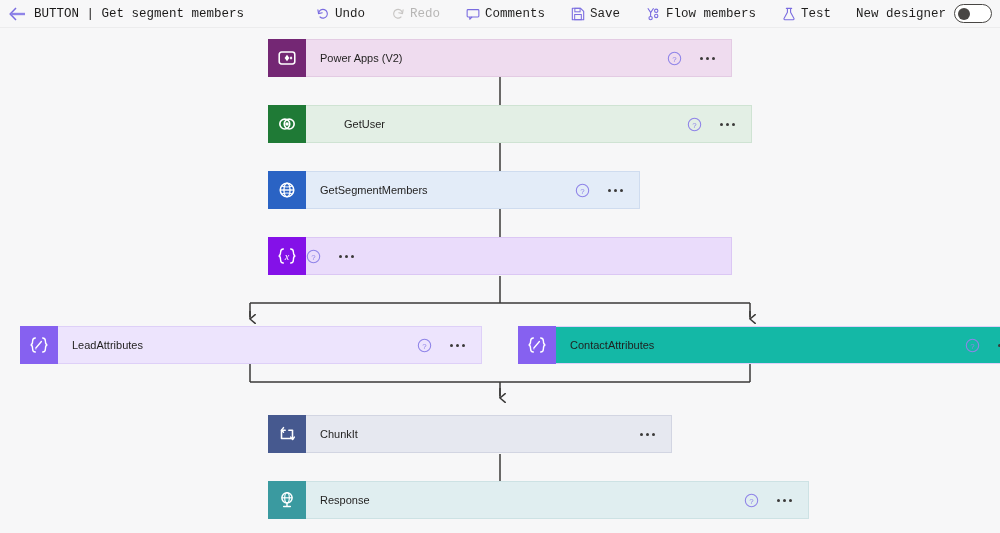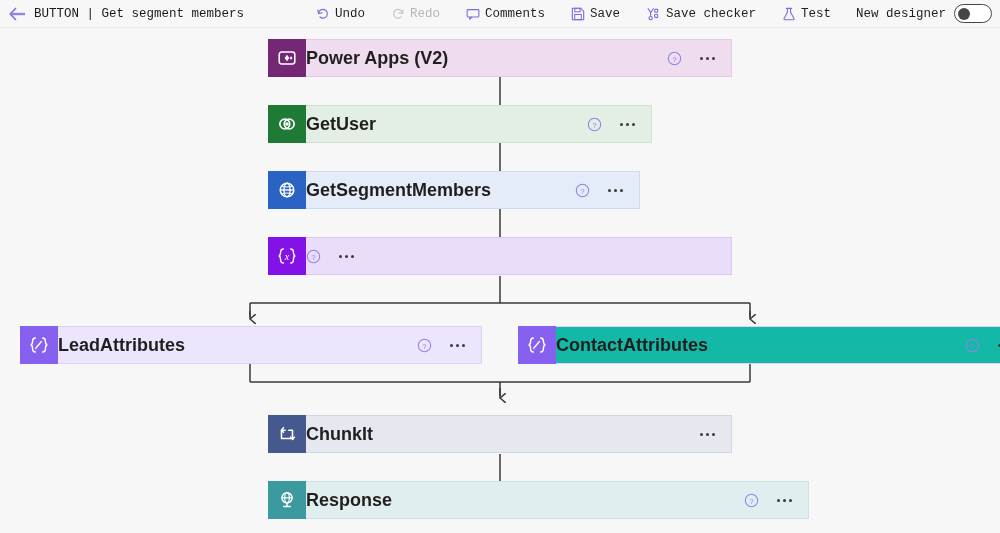--- a/index.html
+++ b/index.html
@@ -70,22 +70,23 @@
     background: #fff;
     cursor: pointer;
   }
   .node .tile {
     width: 38px; height: 38px; flex: none;
     margin: -1px 0 -1px -1px;
     display: flex; align-items: center; justify-content: center;
   }
   .node .nm {
     flex: 1 1 auto;
-    font-size: 18px; color: #201f1e;
-    white-space: nowrap; overflow: hidden; text-overflow: ellipsis; font-weight: bold;
+    padding-left: 14px;
+    font-size: 11px; color: #201f1e;
+    white-space: nowrap; overflow: hidden; text-overflow: ellipsis;
   }
   .node .acts {
     flex: none; display: flex; align-items: center; gap: 16px;
     padding-right: 14px;
   }
   .helpic { cursor: pointer; display: flex; }
   .ell {
     display: flex; align-items: center; gap: 3px;
     cursor: pointer; padding: 2px;
   }
@@ -151,21 +152,21 @@
     <div class="cmd">
       <span class="ci">
         <svg width="15" height="14" viewBox="0 0 17 16">
           <path d="M2 1.5 L5.2 6.2 L5.2 11" fill="none" stroke="#7a6ce0" stroke-width="1.25" stroke-linejoin="round"></path>
           <path d="M8.6 1.5 L5.4 6.2" fill="none" stroke="#7a6ce0" stroke-width="1.25"></path>
           <circle cx="5.2" cy="12.7" r="1.9" fill="none" stroke="#7a6ce0" stroke-width="1.25"></circle>
           <circle cx="11.6" cy="4.3" r="1.9" fill="none" stroke="#7a6ce0" stroke-width="1.25"></circle>
           <circle cx="11.6" cy="10.2" r="1.9" fill="none" stroke="#7a6ce0" stroke-width="1.25"></circle>
         </svg>
       </span>
-      <span>Save checker</span>
+      <span>Flow members</span>
     </div>
 
     <div class="cmd">
       <span class="ci">
         <svg width="14" height="14" viewBox="0 0 16 16">
           <path d="M6.2 1.6 L6.2 6.1 L2.3 13.2 A0.9 0.9 0 0 0 3.1 14.5 H12.9 A0.9 0.9 0 0 0 13.7 13.2 L9.8 6.1 L9.8 1.6" fill="none" stroke="#7a6ce0" stroke-width="1.25" stroke-linejoin="round"></path>
           <line x1="5" y1="1.6" x2="11" y2="1.6" stroke="#7a6ce0" stroke-width="1.25" stroke-linecap="round"></line>
         </svg>
       </span>
       <span>Test</span>
@@ -225,21 +226,21 @@
         </svg>
       </span>
       <span class="ell">
           <i></i>
           <i></i>
           <i></i>
         </span>
     </div>
   </div>
 
-  <div class="node" style="left:268px; top:77px; width:384px; background:#e3efe5; border-color:#cfe3d3;">
+  <div class="node" style="left:268px; top:77px; width:484px; background:#e3efe5; border-color:#cfe3d3;gap:24px;">
     <div class="tile" style="background:#1f7a36;">
       <svg width="22" height="22" viewBox="0 0 24 24">
         <circle cx="9.6" cy="12" r="5.4" fill="none" stroke="#fff" stroke-width="1.8"></circle>
         <circle cx="14.4" cy="12" r="5.4" fill="none" stroke="#fff" stroke-width="1.8"></circle>
         <circle cx="12" cy="12" r="1.9" fill="#fff"></circle>
       </svg>
     </div>
     <div class="nm">GetUser</div>
     <div class="acts">
       <span class="helpic">
@@ -348,21 +349,21 @@
         </svg>
       </span>
       <span class="ell">
           <i></i>
           <i></i>
           <i></i>
         </span>
     </div>
   </div>
 
-  <div class="node" style="left:268px; top:387px; width:464px; background:#e6e8f0; border-color:#d2d5e2;">
+  <div class="node" style="left:268px; top:387px; width:404px; background:#e6e8f0; border-color:#d2d5e2;">
     <div class="tile" style="background:#46598f;">
       <svg width="22" height="22" viewBox="0 0 24 24">
         <path d="M6 8 L6 17 L18 17 L18 8" fill="none" stroke="#fff" stroke-width="1.7" stroke-linejoin="round"></path>
         <path d="M6 8 L10 8" fill="none" stroke="#fff" stroke-width="1.7" stroke-linecap="round"></path>
         <path d="M14 8 L18 8" fill="none" stroke="#fff" stroke-width="1.7" stroke-linecap="round"></path>
         <path d="M8.2 5 L6 7.8 L8.2 10" fill="none" stroke="#fff" stroke-width="1.6" stroke-linejoin="round" stroke-linecap="round"></path>
         <path d="M16 15.4 L18.2 18 L20 15.4" fill="none" stroke="#fff" stroke-width="1.6" stroke-linejoin="round" stroke-linecap="round"></path>
       </svg>
     </div>
     <div class="nm">ChunkIt</div>

